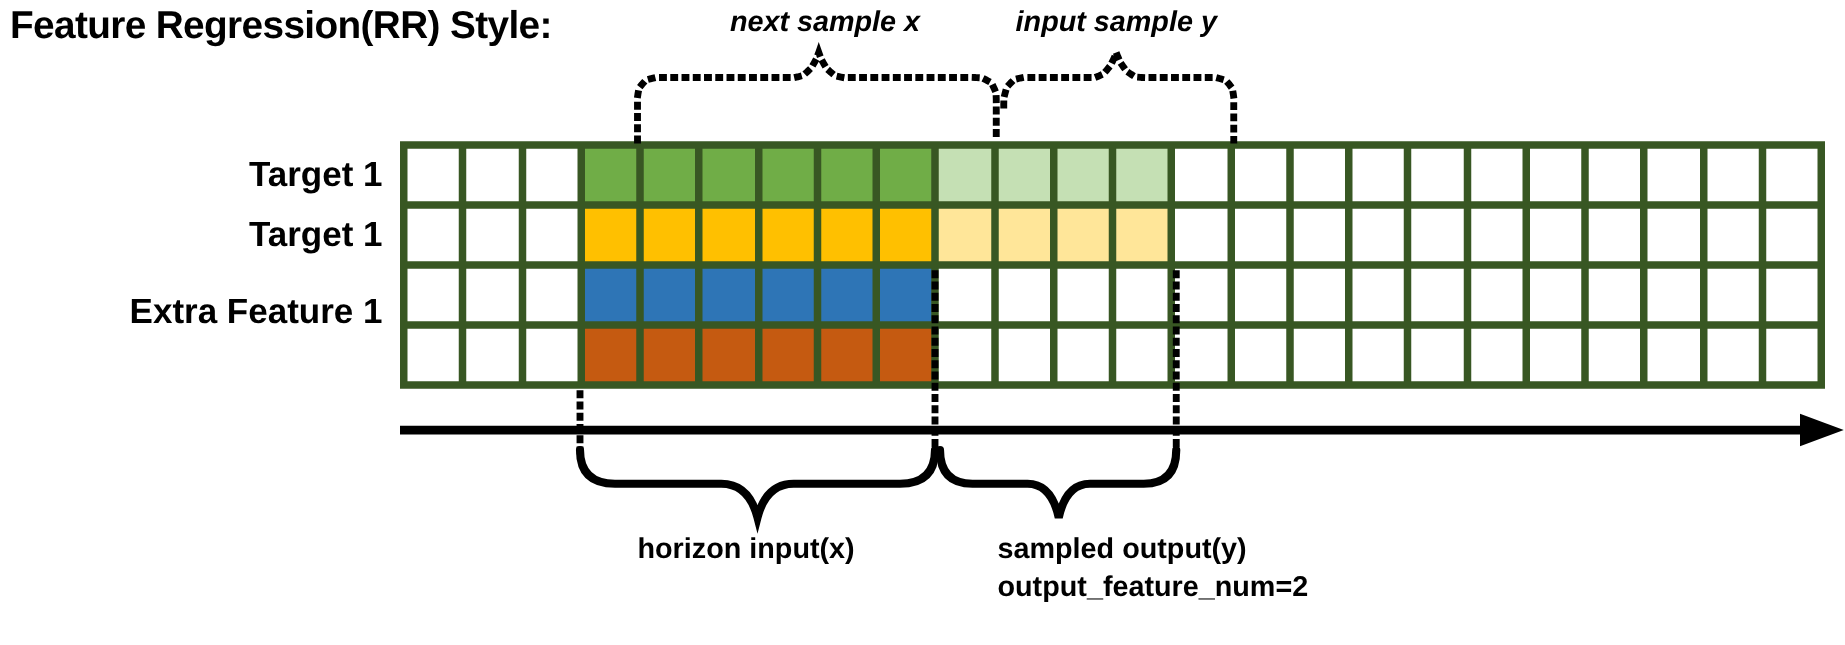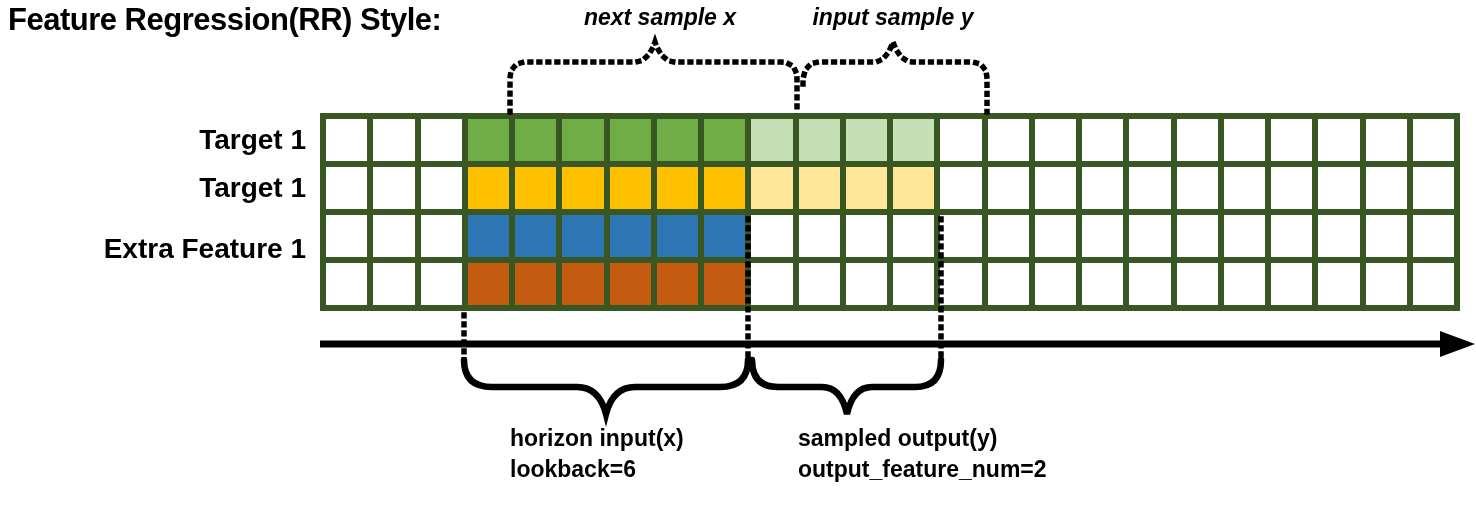--- a/index.html
+++ b/index.html
@@ -210,20 +210,19 @@
     <line x1="748" y1="219" x2="748" y2="361" stroke="#000" stroke-width="5.5" stroke-dasharray="0.8 8.2" stroke-linecap="square"></line>
     <line x1="941" y1="219" x2="941" y2="361" stroke="#000" stroke-width="5.5" stroke-dasharray="0.8 8.2" stroke-linecap="square"></line>
 
     <path d="M 464 360 Q 464 387 492 387 L 577 387 Q 599 387 606 414 Q 613 387 635 387 L 720 387 Q 748 387 748 360" fill="none" stroke="#000" stroke-width="6.5" stroke-linecap="round"></path>
 
     <path d="M 752 360 Q 752 387 778 387 L 822 387 Q 841 387 847 414 Q 853 387 872 387 L 915 387 Q 941 387 941 360" fill="none" stroke="#000" stroke-width="6.5" stroke-linecap="round"></path>
   </svg>
 
   <div id="input-anno" class="anno-block">
     <div>horizon input(x)</div>
-    <div>lookback=6</div>
   </div>
   <div id="output-anno" class="anno-block">
     <div>sampled output(y)</div>
     <div>output_feature_num=2</div>
   </div>
 
 </div>
 
 </body></html>

